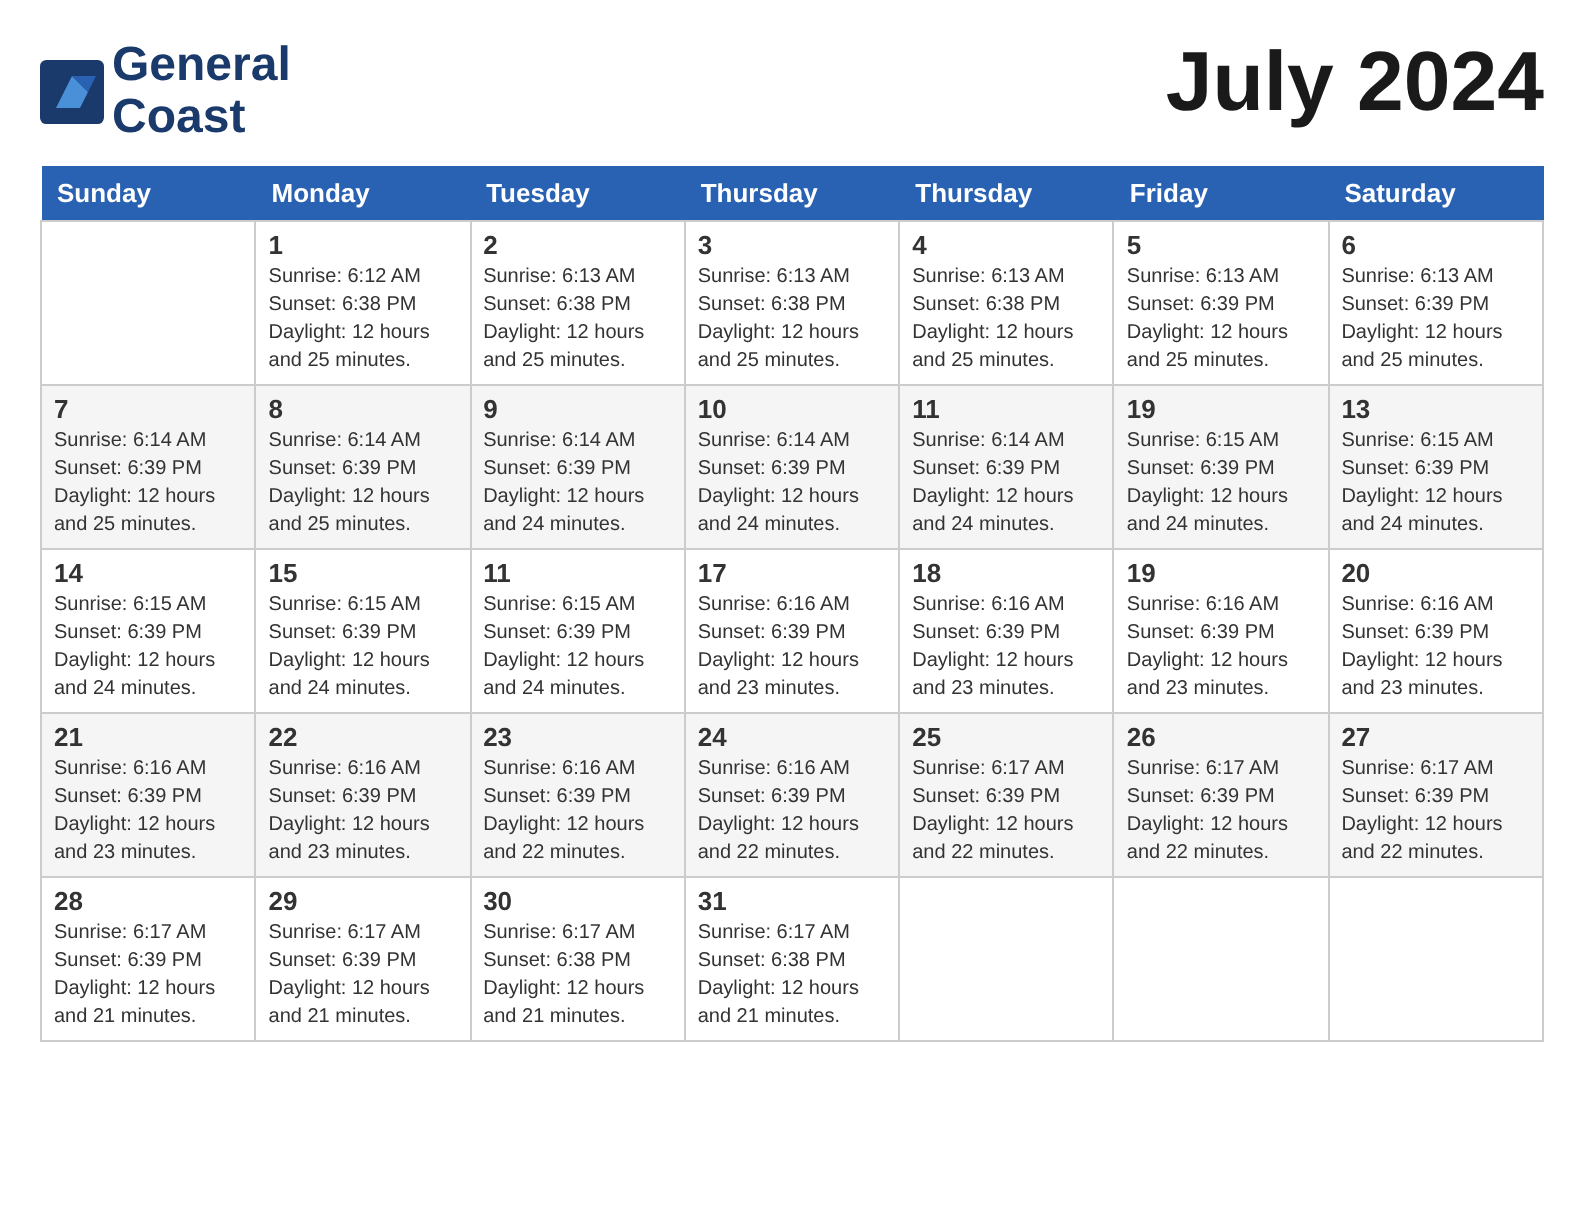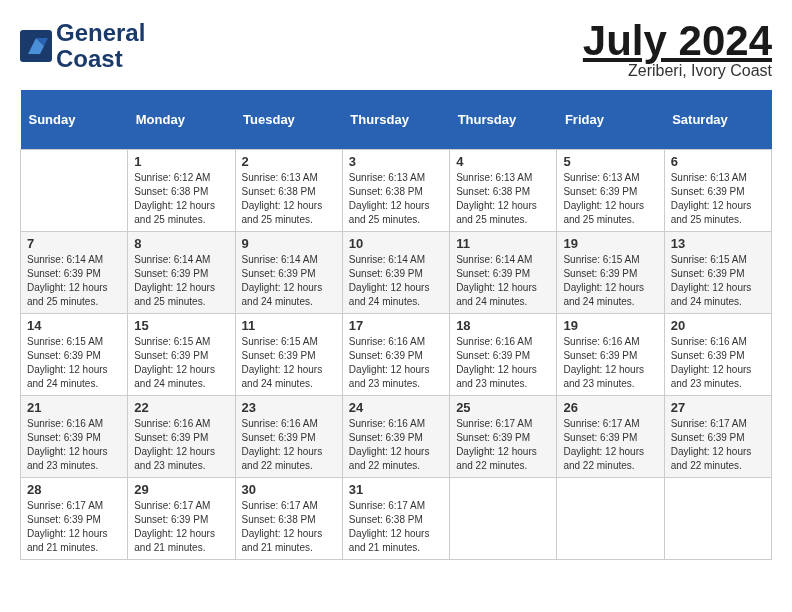--- a/index.html
+++ b/index.html
@@ -32,36 +32,35 @@
       margin-right: 4px;
     }
     .title-block {
       text-align: right;
     }
     .month-title {
       font-size: 42px;
       font-weight: bold;
       color: #1a1a1a;
       line-height: 1;
-      text-decoration: underline;
     }
     .location-title {
       font-size: 16px;
       color: #333;
     }
     table {
       width: 100%;
       border-collapse: collapse;
       font-size: 11px;
     }
     th {
       background-color: #2962b3;
       color: #fff;
       text-align: left;
-      padding: 22px 8px;
+      padding: 6px 8px;
       font-size: 13px;
       font-weight: bold;
     }
     td {
       border: 1px solid #ccc;
       vertical-align: top;
       padding: 4px 6px;
       height: 80px;
       width: calc(100% / 7);
     }
@@ -100,21 +99,20 @@
       <polygon points="10,30 20,10 30,20 25,30" fill="#4a90d9"></polygon>
       <polygon points="20,10 30,20 35,10" fill="#2962b3"></polygon>
     </svg>
     <div class="logo-text">
       <div>General</div>
       <div>Coast</div>
     </div>
   </div>
   <div class="title-block">
     <div class="month-title">July 2024</div>
-    <div class="location-title">Zeriberi, Ivory Coast</div>
   </div>
 </div>
 
 <table>
   <thead>
     <tr>
     <th>Sunday</th>
         <th>Monday</th>
         <th>Tuesday</th>
         <th>Thursday</th>

